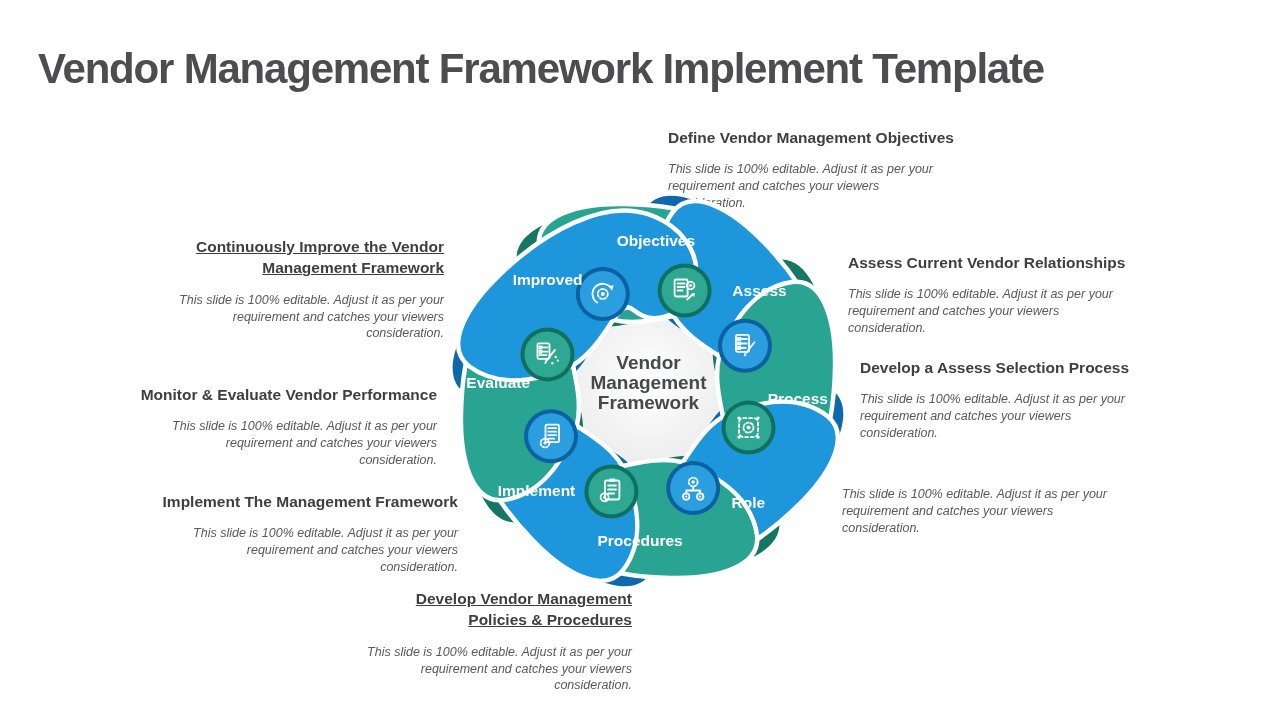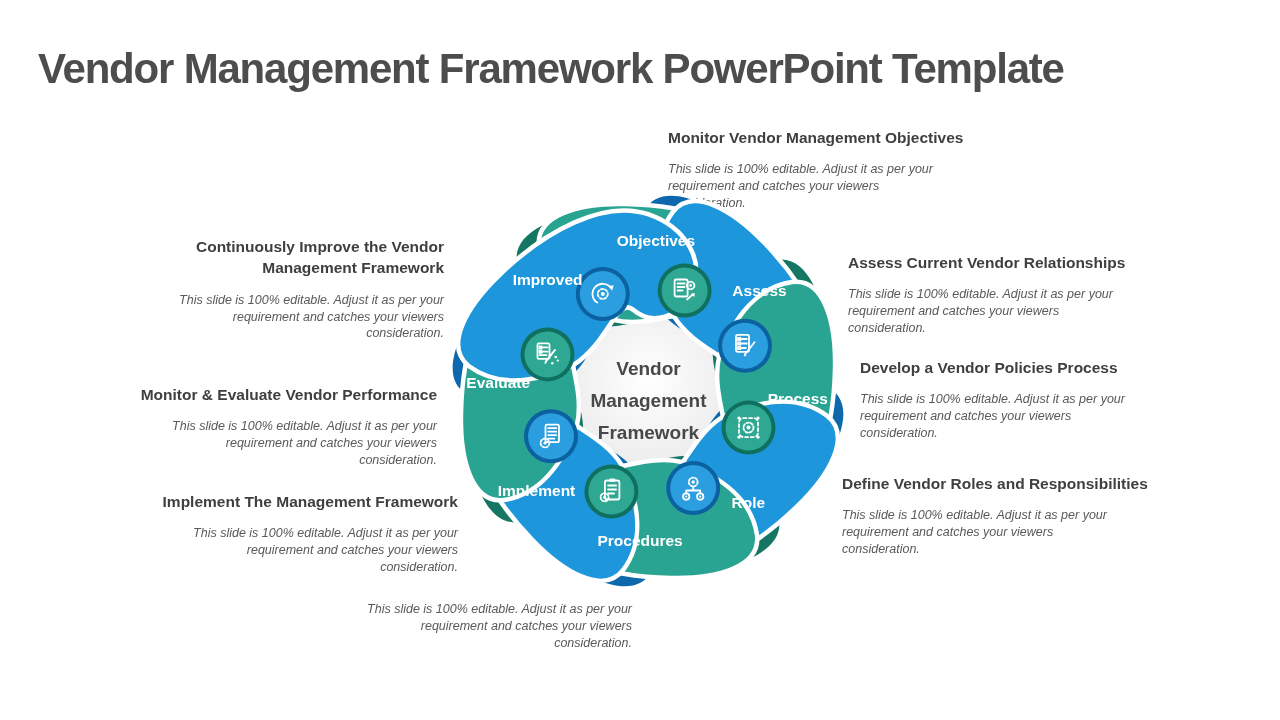--- a/index.html
+++ b/index.html
@@ -10,68 +10,68 @@
   .main-title{position:absolute;left:38px;top:45px;font-size:42px;font-weight:800;
       color:#4d4d4f;letter-spacing:-1.2px;white-space:nowrap;}
 
   .callout{position:absolute;}
   .callout .co-title{font-size:15.5px;font-weight:700;color:#3f3f41;line-height:1.38;}
   .callout .co-body{font-size:12.5px;font-style:italic;color:#595959;line-height:1.34;
       margin-top:13px;max-width:276px;}
   .callout.left{text-align:left;}
   .callout.right{text-align:right;}
   .callout.right .co-body{margin-left:auto;}
-  .narrow-title{max-width:254px;}
+  .narrow-title{max-width:254px;text-decoration:underline;}
   .callout.right .narrow-title{margin-left:auto;}
 
   .center-label{position:absolute;left:581px;top:353px;width:135px;text-align:center;
-      font-size:19px;font-weight:700;color:#47484a;line-height:32px;}
+      font-size:19px;font-weight:700;color:#47484a;line-height:20px;}
 
   svg text{font-family:"Liberation Sans",sans-serif;}
   .plabel{font-weight:700;font-size:15.5px;fill:#ffffff;text-anchor:middle;}
   .p-teal{fill:#2aa492;}
   .p-blue{fill:#1e96db;}
   .bk-teal{fill:#147663;}
   .bk-blue{fill:#0e69ac;}
   .petal{stroke:#ffffff;stroke-width:4.5;stroke-linejoin:round;}
   .badge-dark-teal{fill:#10705f;}
   .badge-dark-blue{fill:#0c61a0;}
   .badge-teal{fill:#2fa893;}
   .badge-blue{fill:#2b9ee0;}
   .ic{stroke:#fff;fill:none;stroke-width:1.8;stroke-linecap:round;stroke-linejoin:round;}
   .icf{fill:#fff;stroke:none;}
 </style>
 </head>
 <body>
 
 <div class="slide">
 
-  <div class="main-title">Vendor Management Framework PowerPoint Template</div>
+  <div class="main-title">Vendor Management Framework Implement Template</div>
 
   <div class="callout left" style="left:668px;top:127px;width:330px">
-    <div class="co-title">Monitor Vendor Management Objectives</div>
+    <div class="co-title">Define Vendor Management Objectives</div>
     <div class="co-body">This slide is 100% editable. Adjust it as per your requirement and catches your viewers consideration.</div>
   </div>
 
   <div class="callout left" style="left:848px;top:252px;width:340px">
     <div class="co-title">Assess Current Vendor Relationships</div>
     <div class="co-body">This slide is 100% editable. Adjust it as per your requirement and catches your viewers consideration.</div>
   </div>
 
   <div class="callout left" style="left:860px;top:357px;width:330px">
-    <div class="co-title">Develop a Vendor Policies Process</div>
+    <div class="co-title">Develop a Assess Selection Process</div>
     <div class="co-body">This slide is 100% editable. Adjust it as per your requirement and catches your viewers consideration.</div>
   </div>
 
   <div class="callout left" style="left:842px;top:473px;width:360px">
-    <div class="co-title">Define Vendor Roles and Responsibilities</div>
     <div class="co-body">This slide is 100% editable. Adjust it as per your requirement and catches your viewers consideration.</div>
   </div>
 
   <div class="callout right" style="right:648px;top:588px;width:300px">
+    <div class="co-title narrow-title">Develop Vendor Management Policies &amp; Procedures</div>
     <div class="co-body">This slide is 100% editable. Adjust it as per your requirement and catches your viewers consideration.</div>
   </div>
 
   <div class="callout right" style="right:822px;top:491px;width:340px">
     <div class="co-title">Implement The Management Framework</div>
     <div class="co-body">This slide is 100% editable. Adjust it as per your requirement and catches your viewers consideration.</div>
   </div>
 
   <div class="callout right" style="right:843px;top:384px;width:340px">
     <div class="co-title">Monitor &amp; Evaluate Vendor Performance</div>

